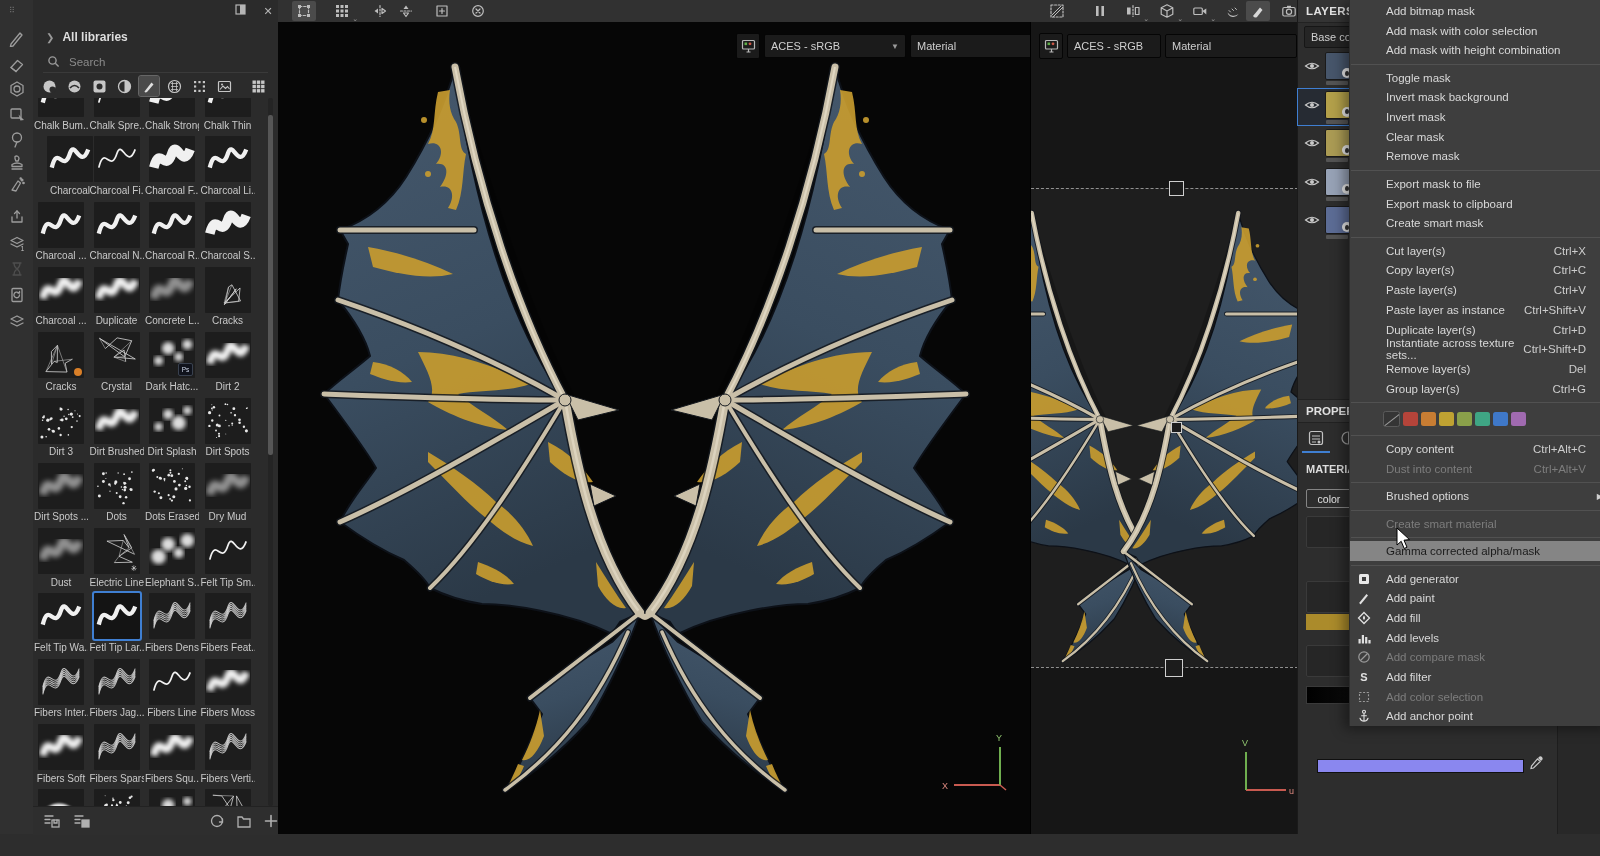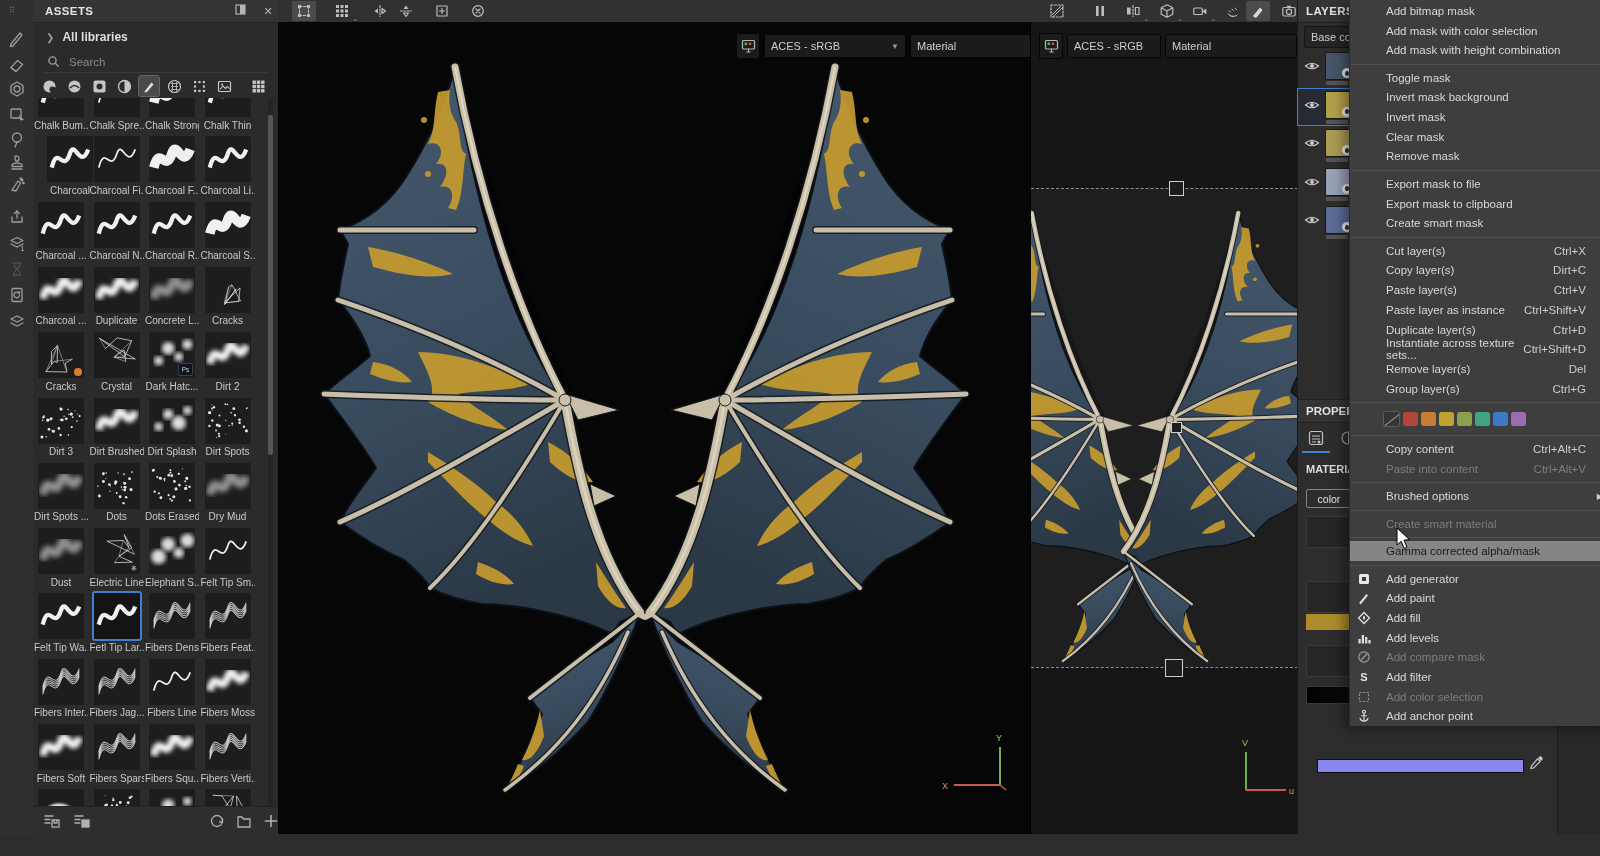--- a/index.html
+++ b/index.html
@@ -191,23 +191,20 @@
       </div>
       <div class="rtool" style="top: 311px;">
         <svg width="18" height="18" viewBox="0 0 18 18">
           <path d="M3,7 L9,4 15,7 9,10 Z"></path>
           <path d="M3,11 L9,14 15,11"></path>
         </svg>
       </div>
     </div>
 
   <div id="assets" class="abs">
-    <div class="phead">
-      <span>ASSETS</span>
-    </div>
     <div class="hico" style="left:200px;">
       <svg width="11" height="11" viewBox="0 0 11 11">
           <rect x="1" y="1" width="9" height="9" fill="none" stroke="#b5b5b5" stroke-width="1.2"></rect>
           <rect x="5" y="1" width="5" height="9" fill="#b5b5b5"></rect>
         </svg>
     </div>
     <div class="hico" style="left:228px;">✕</div>
     <div class="librow">
       <span class="chev">❯</span>
       <span class="lbl">All libraries</span>
@@ -1270,21 +1267,21 @@
       <div class="mi">
         <span>Create smart mask</span>
       </div>
       <div class="msep"></div>
       <div class="mi">
         <span>Cut layer(s)</span>
         <span class="sc">Ctrl+X</span>
       </div>
       <div class="mi">
         <span>Copy layer(s)</span>
-        <span class="sc">Dirt+C</span>
+        <span class="sc">Ctrl+C</span>
       </div>
       <div class="mi">
         <span>Paste layer(s)</span>
         <span class="sc">Ctrl+V</span>
       </div>
       <div class="mi">
         <span>Paste layer as instance</span>
         <span class="sc">Ctrl+Shift+V</span>
       </div>
       <div class="mi">
@@ -1313,21 +1310,21 @@
         <div class="sw" style="background: rgb(63, 165, 132);"></div>
         <div class="sw" style="background: rgb(63, 120, 200);"></div>
         <div class="sw" style="background: rgb(160, 106, 176);"></div>
       </div>
       <div class="msep"></div>
       <div class="mi">
         <span>Copy content</span>
         <span class="sc">Ctrl+Alt+C</span>
       </div>
       <div class="mi dis">
-        <span>Paste into content</span>
+        <span>Dust into content</span>
         <span class="sc">Ctrl+Alt+V</span>
       </div>
       <div class="msep"></div>
       <div class="mi">
         <span>Brushed options</span>
         <span class="subarr">▶</span>
       </div>
       <div class="msep"></div>
       <div class="mi dis">
         <span>Create smart material</span>

